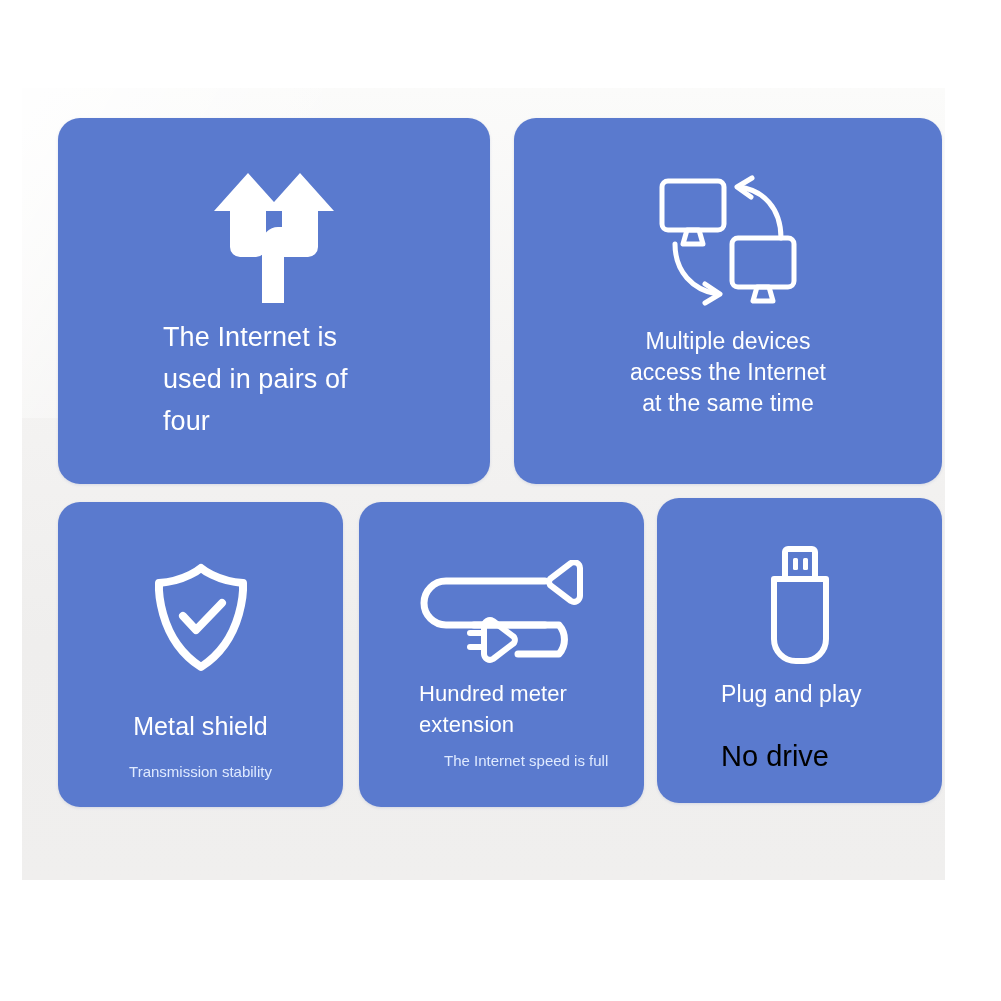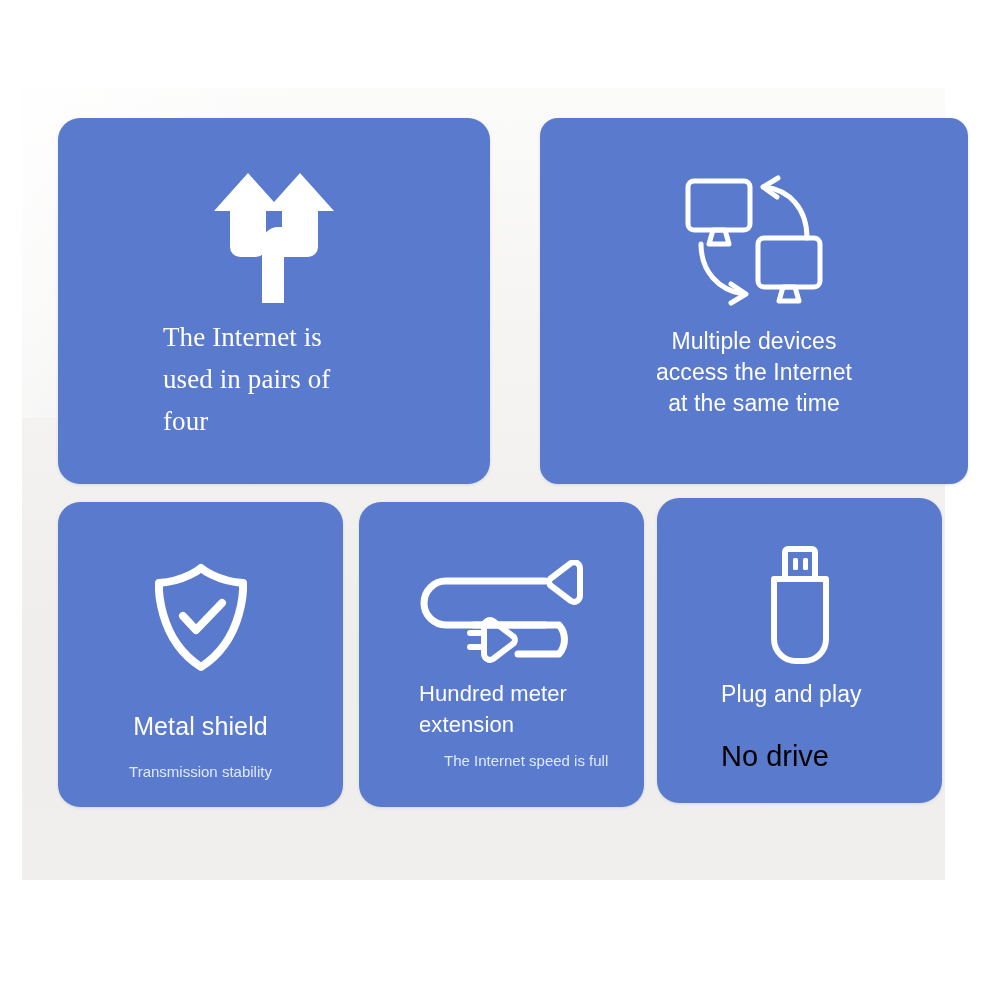--- a/index.html
+++ b/index.html
@@ -44,21 +44,21 @@
   .card {
     position: absolute;
     background: #5a7ace;
     border-radius: 22px;
     box-sizing: border-box;
     box-shadow: 0 1px 3px rgba(90,110,170,0.18);
   }
 
   
   .card-1 { left: 58px;  top: 118px; width: 432px; height: 366px; }
-  .card-2 { left: 540px; top: 118px; width: 428px; height: 366px; border-radius: 18px; }
+  .card-2 { left: 514px; top: 118px; width: 428px; height: 366px; }
   
   .card-3 { left: 58px;  top: 502px; width: 285px; height: 305px; }
   .card-4 { left: 359px; top: 502px; width: 285px; height: 305px; padding-left: 34px; }
   .card-5 { left: 657px; top: 498px; width: 285px; height: 305px; }
 
   .icon-wrap {
     position: absolute;
     display: flex;
     align-items: center;
     justify-content: center;
@@ -82,21 +82,21 @@
   }
   .subtitle {
     color: #dfeaff;
     font-weight: 400;
     margin: 0;
   }
 
   
   .card-1 .icon-wrap { top: 52px; height: 135px; }
   .card-1 .txt-block { top: 198px; padding-left: 105px; padding-right: 22px; text-align: left; }
-  .card-1 .title { font-size: 27px; line-height: 42px; font-family: Liberation Serif, serif; }
+  .card-1 .title { font-size: 27px; line-height: 42px; }
 
   
   .card-2 .icon-wrap { top: 52px; height: 140px; }
   .card-2 .txt-block { top: 208px; padding: 0 40px; text-align: center; }
   .card-2 .title { font-size: 23px; line-height: 31px; }
 
   
   .card-3 .icon-wrap { top: 56px; height: 120px; }
   .card-3 .txt-block { top: 208px; padding: 0 14px; text-align: center; }
   .card-3 .title { font-size: 25px; line-height: 32px; }

